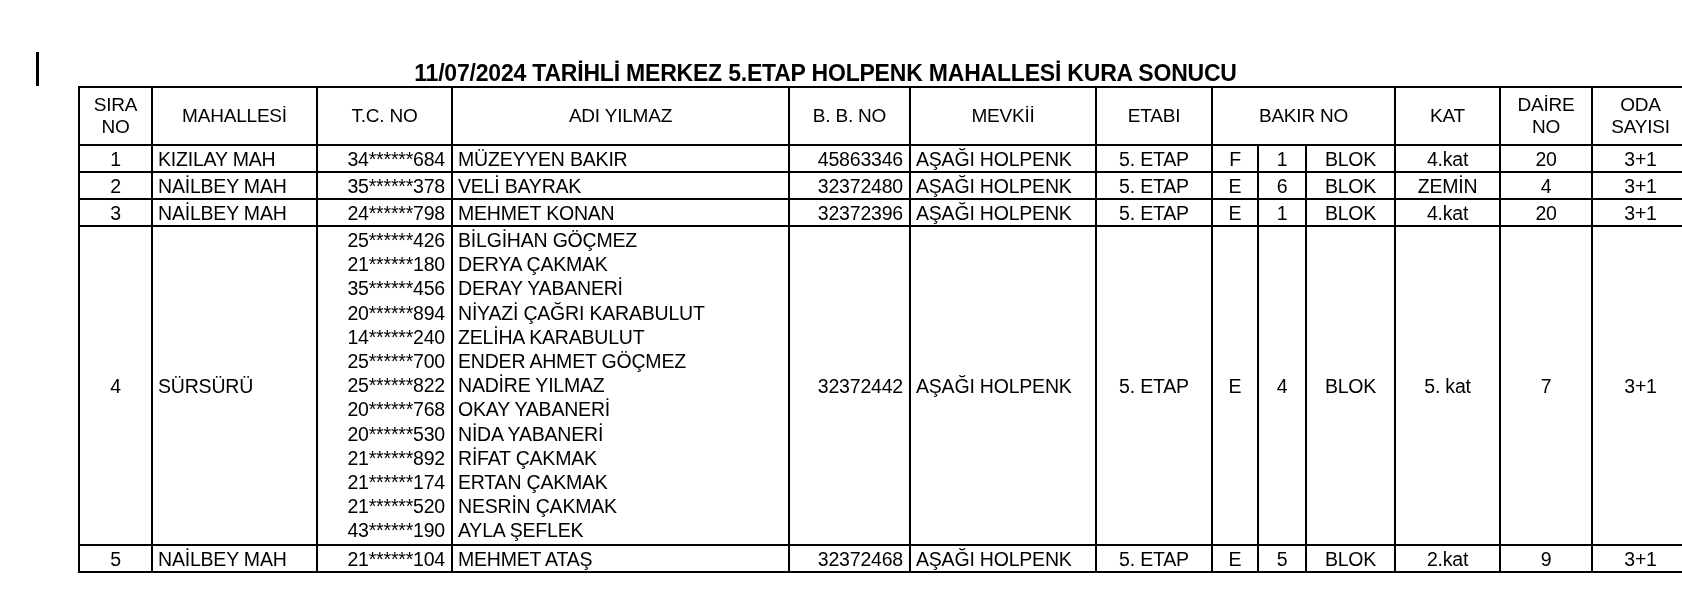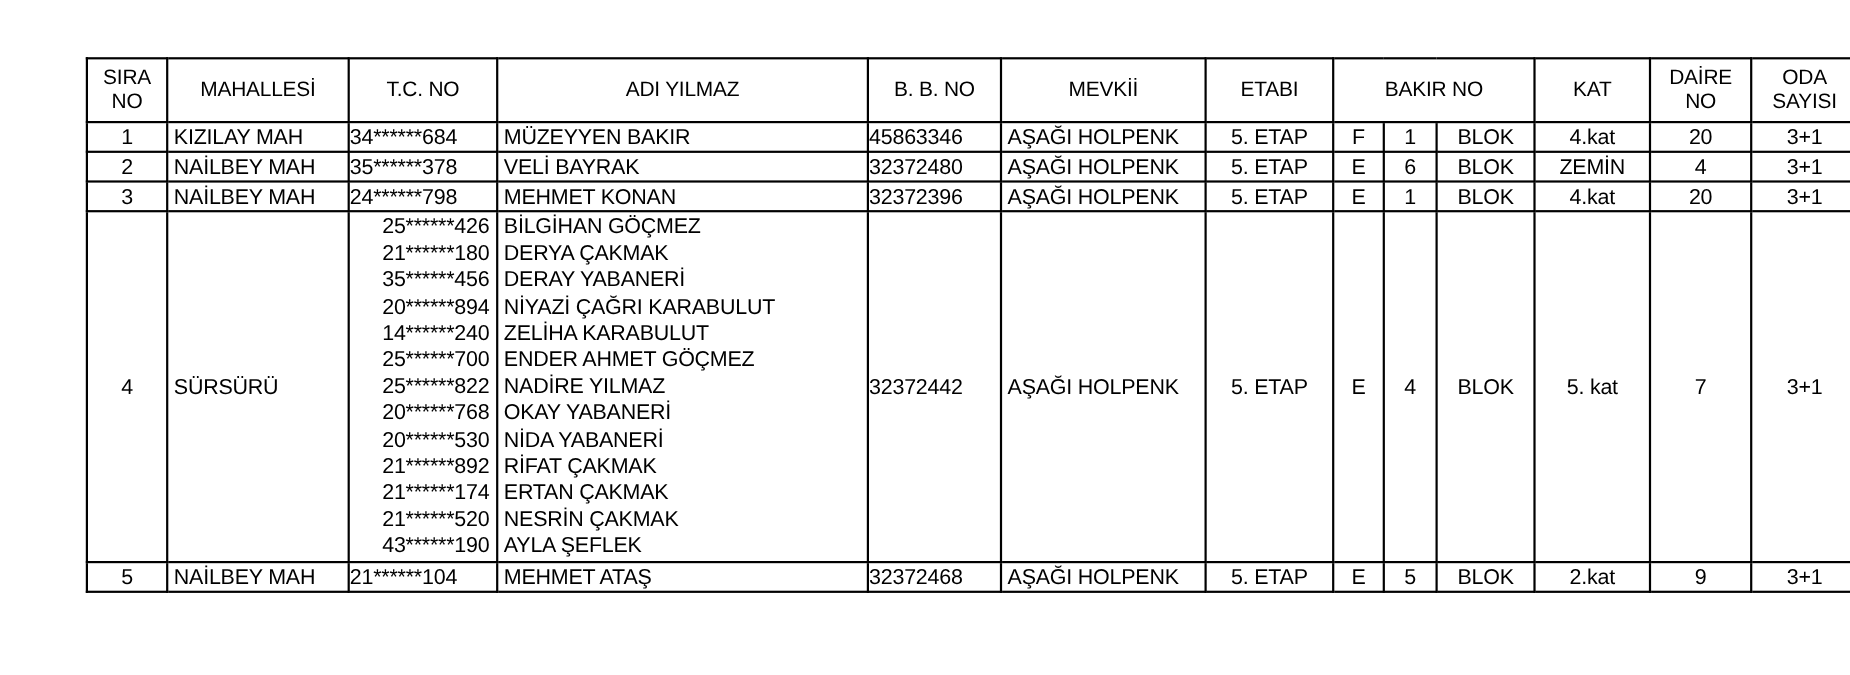--- a/index.html
+++ b/index.html
@@ -71,21 +71,21 @@
   }
   
   tbody td {
     height: 25px;
     line-height: 24px;
     font-size: 19.5px;
     letter-spacing: -0.2px;
   }
   .c-center { text-align: center; }
   .c-left   { text-align: left; padding-left: 5px !important; }
-  .c-right  { padding-right: 6px !important; }
+  .c-right  { text-align: right; padding-right: 6px !important; }
 
   
   .stack {
     display: block;
     padding: 1px 0 2px 0;
   }
   .stack .line {
     display: block;
     height: 24.2px;
     line-height: 24.2px;
@@ -101,20 +101,23 @@
 
   
   .sursuru-cell { vertical-align: middle; text-align: left; padding-left: 5px !important; }
 </style>
 </head>
 <body>
 
 <div id="page">
   <div id="sheet">
 
+    <div class="title-row">
+      <div class="title-text">11/07/2024 TARİHLİ MERKEZ 5.ETAP HOLPENK MAHALLESİ KURA SONUCU</div>
+    </div>
 
     <table class="kura">
       <colgroup>
         <col style="width:73px">
         <col style="width:165px">
         <col style="width:135px">
         <col style="width:337px">
         <col style="width:121px">
         <col style="width:186px">
         <col style="width:116px">

